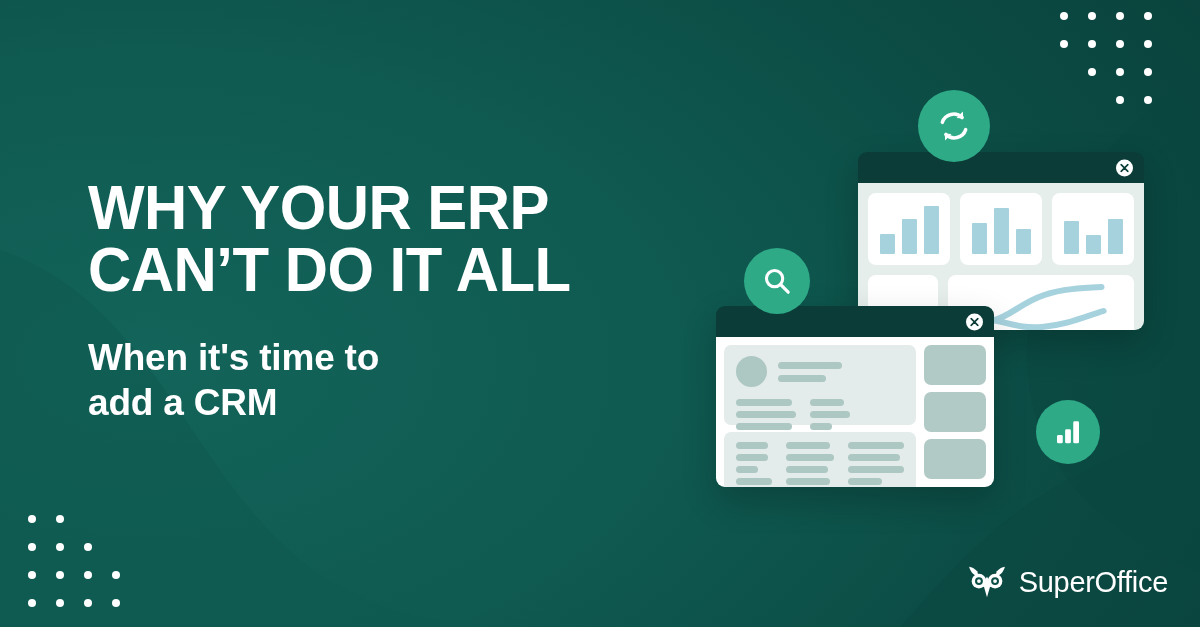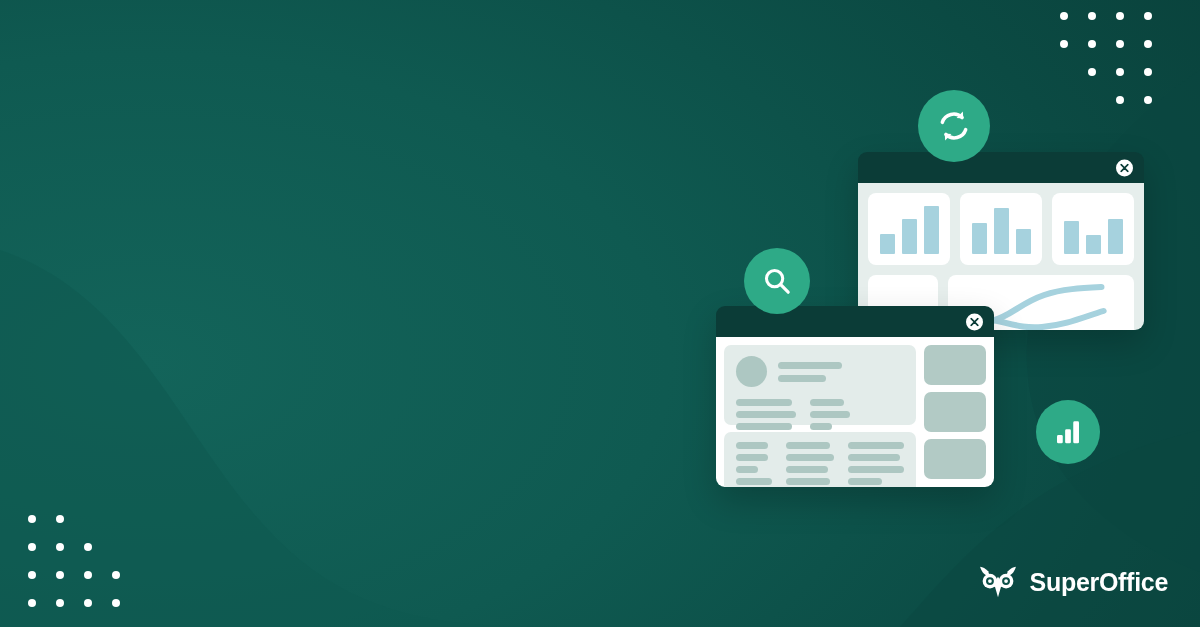--- a/index.html
+++ b/index.html
@@ -67,22 +67,22 @@
 
   
   .logo {
     position:absolute;
     right:32px; bottom:28px;
     display:flex; align-items:center; gap:11px;
   }
   .logo-owl { width:42px; height:34px; display:block; }
   .logo-text {
     color:#ffffff;
-    font-size:25px;
-    font-weight:700;
+    font-size:29px;
+    font-weight:400;
     letter-spacing:-0.3px;
     line-height:1;
   }
 
   
   .win {
     position:absolute;
     border-radius:9px;
     overflow:hidden;
     box-shadow:0 14px 34px rgba(0,0,0,0.20);
@@ -223,20 +223,30 @@
       <span class="dot"></span>
     </div>
     <div class="dotrow">
       <span class="dot"></span>
       <span class="dot"></span>
       <span class="dot"></span>
       <span class="dot"></span>
     </div>
   </div>
 
+  <div class="copy">
+    <h1 class="headline">
+      <span class="l1">WHY YOUR ERP</span>
+      <span class="l2">CAN’T DO IT ALL</span>
+    </h1>
+    <div class="subhead">
+      <span class="s1">When it's time to</span>
+      <span class="s2">add a CRM</span>
+    </div>
+  </div>
 
   <div class="win" id="window-back">
     <div class="win-bar">
       <span class="win-close">
         <svg viewBox="0 0 10 10" aria-hidden="true">
           <path d="M1.3 1.3 L8.7 8.7 M8.7 1.3 L1.3 8.7" stroke="#0b3c37" stroke-width="1.8" stroke-linecap="round"></path>
         </svg>
       </span>
     </div>
     <div class="win-body">

